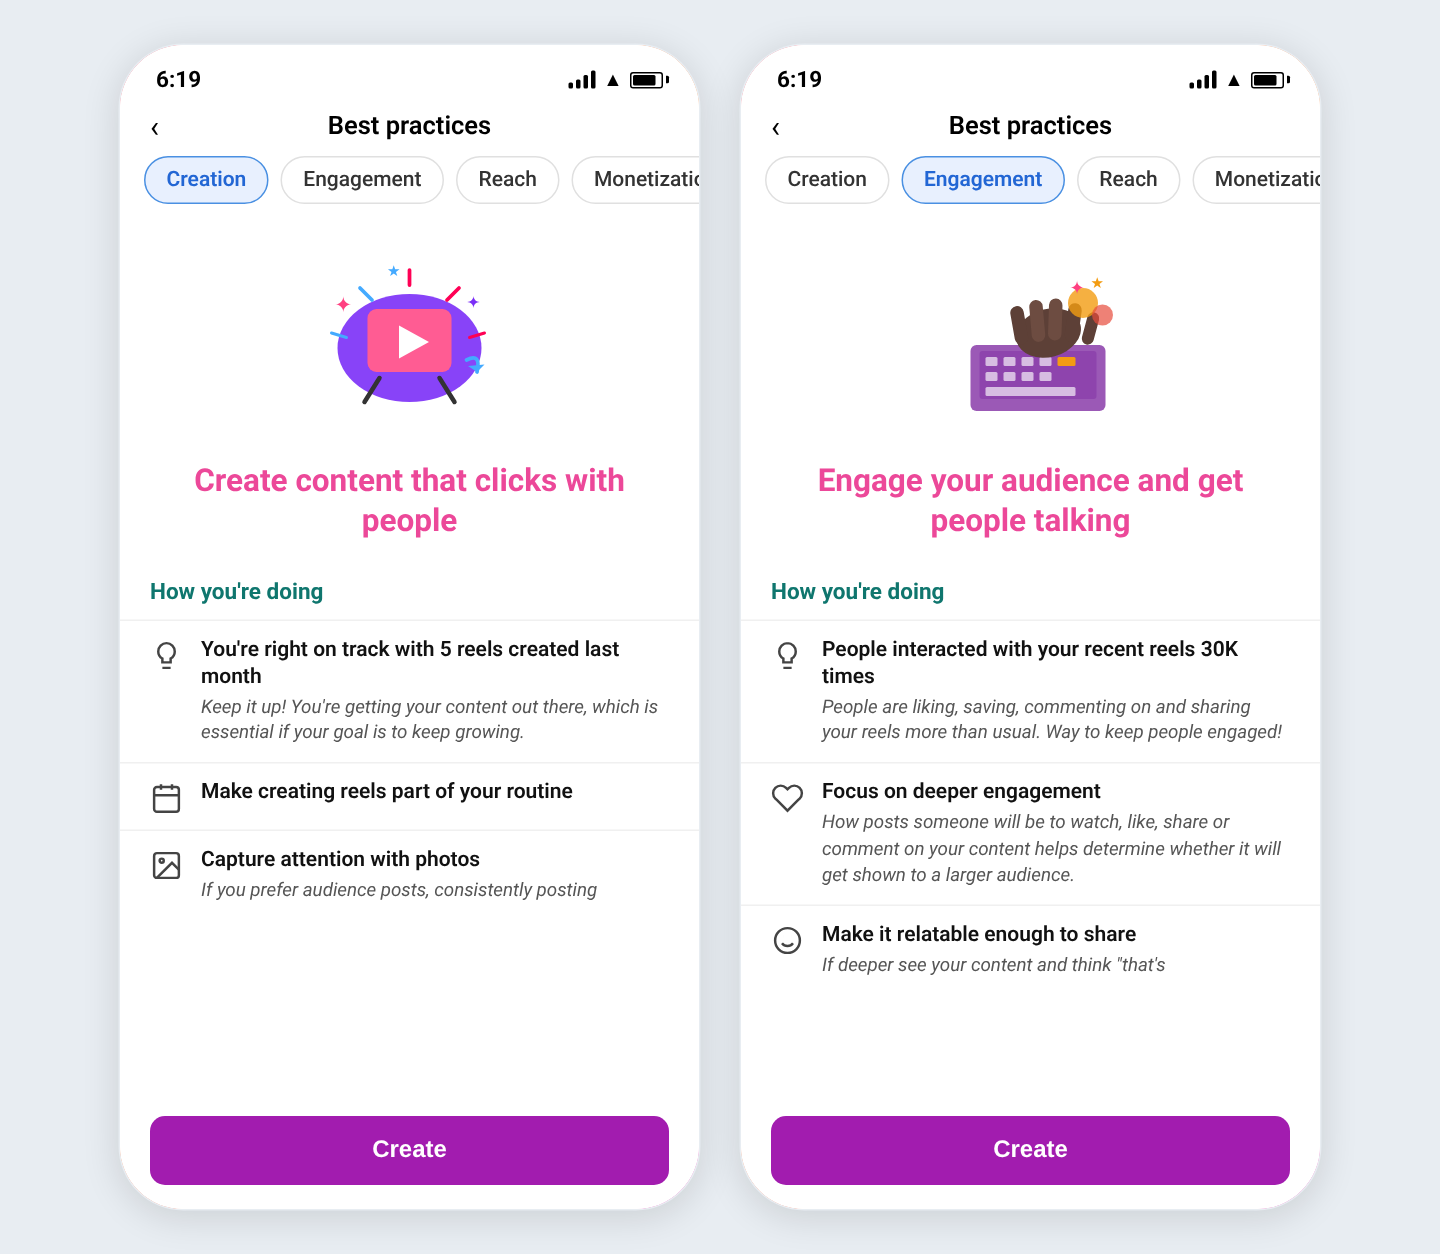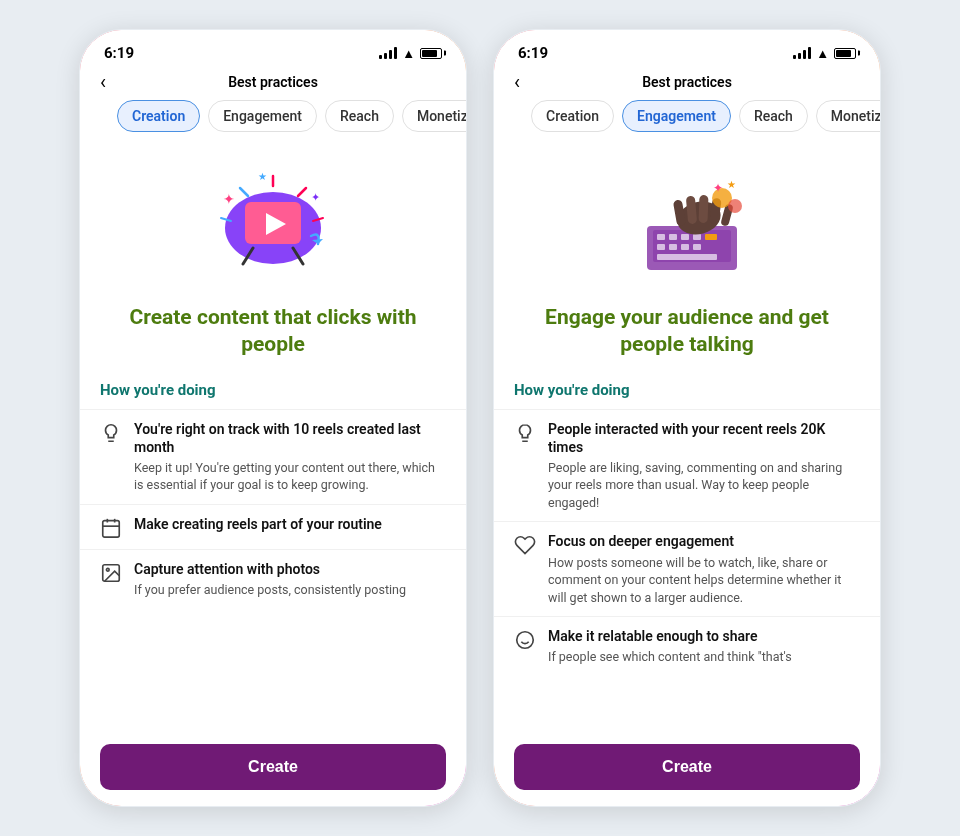--- a/index.html
+++ b/index.html
@@ -79,30 +79,29 @@
       position: relative;
     }
     .back-arrow {
       position: absolute;
       left: 20px;
       font-size: 20px;
       color: #000;
       cursor: pointer;
     }
     .header-title {
-      font-size: 14px;
+      font-size: 17px;
       font-weight: 600;
     }
     
     .tabs {
       display: flex;
       padding: 0 16px 12px;
       gap: 8px;
       flex-wrap: nowrap;
-      margin-left: 21px;
     }
     .tab {
       padding: 7px 14px;
       border-radius: 20px;
       font-size: 14px;
       font-weight: 500;
       cursor: pointer;
       border: 1.5px solid #e0e0e0;
       background: #fff;
       color: #333;
@@ -124,21 +123,21 @@
     }
     
     .illus-svg { width: 140px; height: 130px; }
     
     .headline {
       text-align: center;
       font-size: 21px;
       font-weight: 700;
       padding: 0 30px 16px;
       line-height: 1.3;
-      color: #4d7c0f;
+      color: #ec4899;
     }
     
     .section-label {
       font-size: 15px;
       font-weight: 700;
       color: #0f766e;
       padding: 6px 20px 10px;
     }
     
     .tip-item {
@@ -160,30 +159,31 @@
       font-size: 14px;
       font-weight: 600;
       color: #111;
       line-height: 1.3;
       margin-bottom: 3px;
     }
     .tip-desc {
       font-size: 12.5px;
       color: #555;
       line-height: 1.4;
+      font-style: italic;
     }
     
     .cta-area {
       padding: 12px 20px 16px;
       margin-top: auto;
     }
     .cta-btn {
       width: 100%;
       padding: 14px;
-      background: #701a75;
+      background: #a21caf;
       color: white;
       border: none;
       border-radius: 10px;
       font-size: 16px;
       font-weight: 600;
       cursor: pointer;
       text-align: center;
     }
     .content-scroll {
       flex: 1;
@@ -258,21 +258,21 @@
       <div class="headline">Create content that clicks with people</div>
 
       <div class="content-scroll">
         <div class="section-label">How you're doing</div>
 
         <div class="tip-item">
           <svg class="tip-icon" viewBox="0 0 24 24" fill="none" stroke="currentColor" stroke-width="1.8">
             <path d="M9 21h6M12 3C8.686 3 6 5.686 6 9c0 2.21 1.2 4.14 3 5.196V17h6v-2.804C16.8 13.14 18 11.21 18 9c0-3.314-2.686-6-6-6z"></path>
           </svg>
           <div class="tip-text-wrap">
-            <div class="tip-title">You're right on track with 10 reels created last month</div>
+            <div class="tip-title">You're right on track with 5 reels created last month</div>
             <div class="tip-desc">Keep it up! You're getting your content out there, which is essential if your goal is to keep growing.</div>
           </div>
         </div>
 
         <div class="tip-item">
           <svg class="tip-icon" viewBox="0 0 24 24" fill="none" stroke="currentColor" stroke-width="1.8">
             <rect x="3" y="4" width="18" height="18" rx="2"></rect>
             <line x1="16" y1="2" x2="16" y2="6"></line>
             <line x1="8" y1="2" x2="8" y2="6"></line>
             <line x1="3" y1="10" x2="21" y2="10"></line>
@@ -367,21 +367,21 @@
       <div class="headline">Engage your audience and get people talking</div>
 
       <div class="content-scroll">
         <div class="section-label">How you're doing</div>
 
         <div class="tip-item">
           <svg class="tip-icon" viewBox="0 0 24 24" fill="none" stroke="currentColor" stroke-width="1.8">
             <path d="M9 21h6M12 3C8.686 3 6 5.686 6 9c0 2.21 1.2 4.14 3 5.196V17h6v-2.804C16.8 13.14 18 11.21 18 9c0-3.314-2.686-6-6-6z"></path>
           </svg>
           <div class="tip-text-wrap">
-            <div class="tip-title">People interacted with your recent reels 20K times</div>
+            <div class="tip-title">People interacted with your recent reels 30K times</div>
             <div class="tip-desc">People are liking, saving, commenting on and sharing your reels more than usual. Way to keep people engaged!</div>
           </div>
         </div>
 
         <div class="tip-item">
           <svg class="tip-icon" viewBox="0 0 24 24" fill="none" stroke="currentColor" stroke-width="1.8">
             <path d="M20.84 4.61a5.5 5.5 0 0 0-7.78 0L12 5.67l-1.06-1.06a5.5 5.5 0 0 0-7.78 7.78l1.06 1.06L12 21.23l7.78-7.78 1.06-1.06a5.5 5.5 0 0 0 0-7.78z"></path>
           </svg>
           <div class="tip-text-wrap">
             <div class="tip-title">Focus on deeper engagement</div>
@@ -391,21 +391,21 @@
 
         <div class="tip-item">
           <svg class="tip-icon" viewBox="0 0 24 24" fill="none" stroke="currentColor" stroke-width="1.8">
             <circle cx="12" cy="12" r="9"></circle>
             <path d="M8 14s1.5 2 4 2 4-2 4-2"></path>
             <line x1="9" y1="9" x2="9.01" y2="9"></line>
             <line x1="15" y1="9" x2="15.01" y2="9"></line>
           </svg>
           <div class="tip-text-wrap">
             <div class="tip-title">Make it relatable enough to share</div>
-            <div class="tip-desc">If people see which content and think "that's</div>
+            <div class="tip-desc">If deeper see your content and think "that's</div>
           </div>
         </div>
 
         <div class="cta-area">
           <button class="cta-btn">Create</button>
         </div>
       </div>
     </div>
   </div>
 

